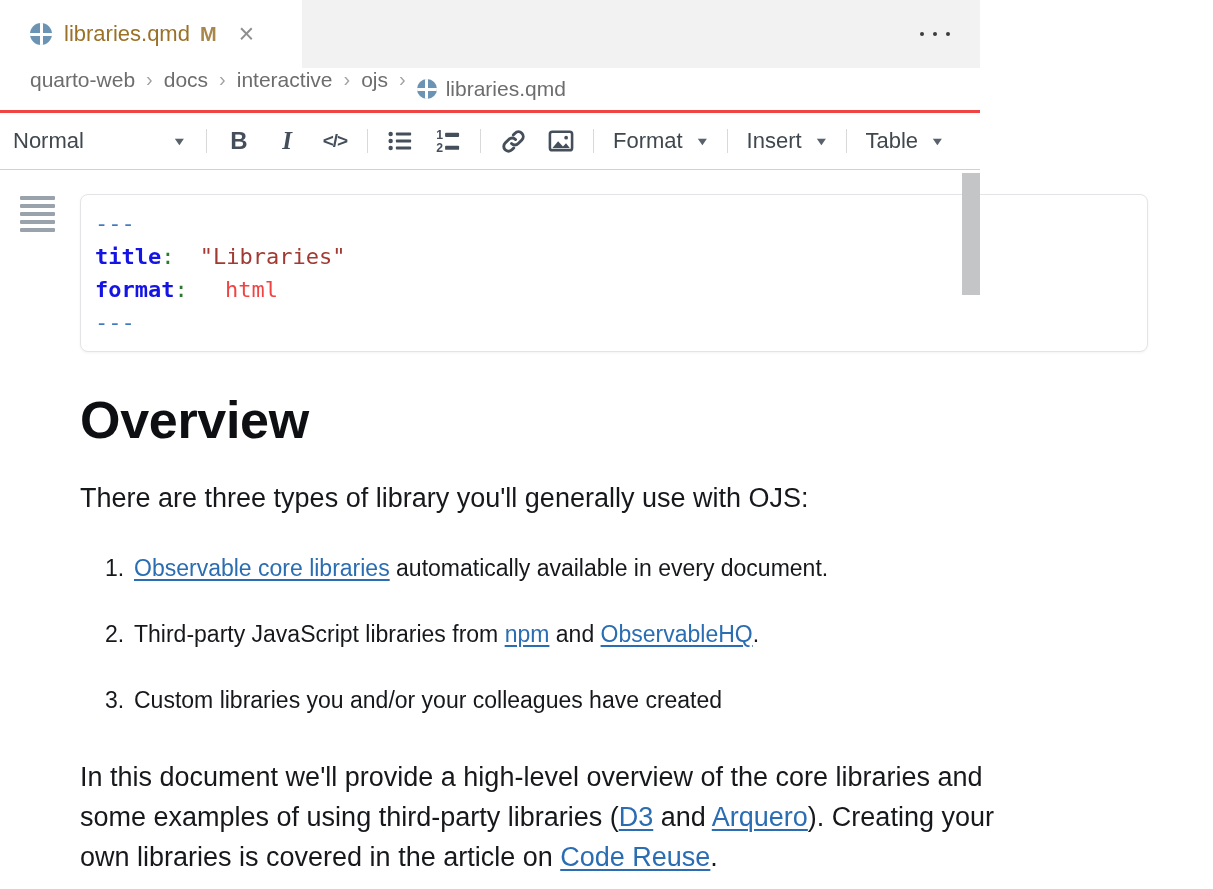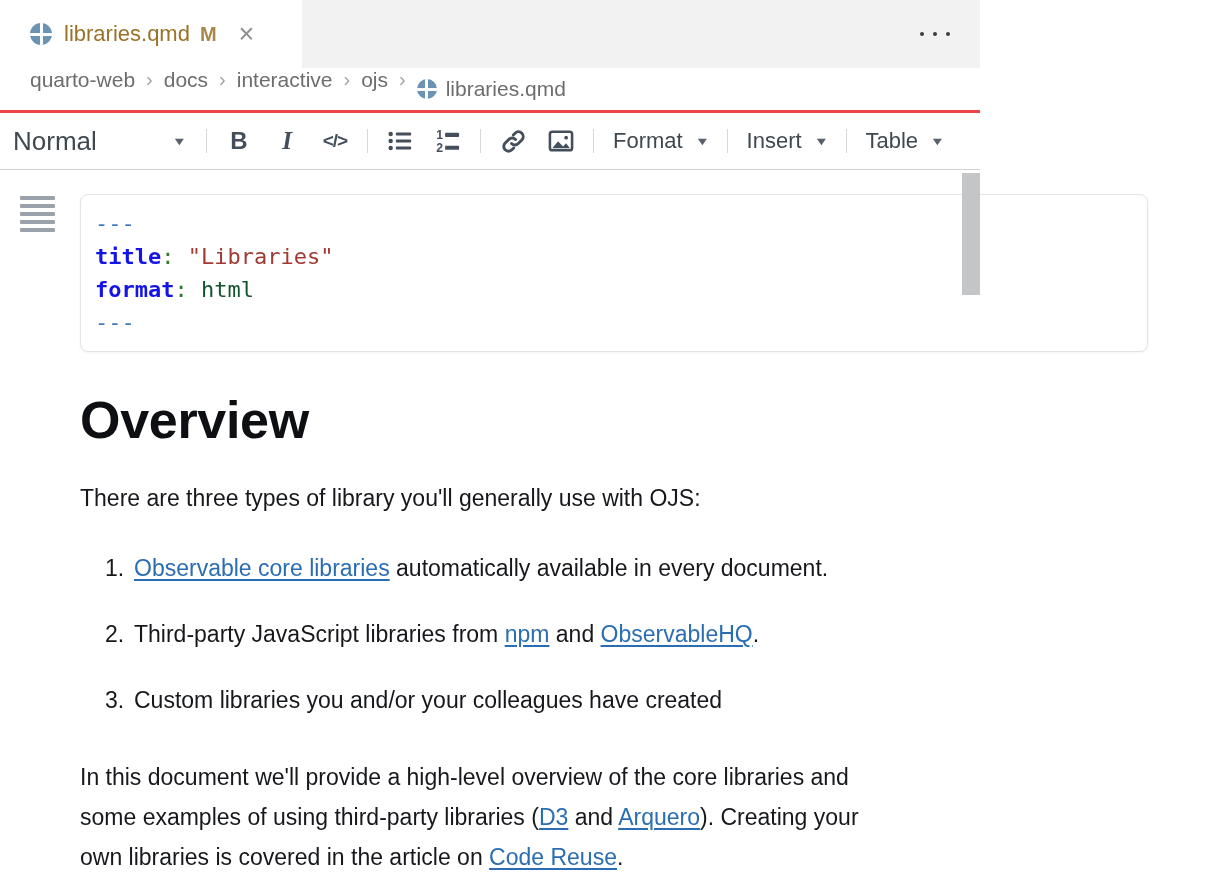--- a/index.html
+++ b/index.html
@@ -27,21 +27,21 @@
   .crumb { font-size:21px; color:#6d6d6d; cursor:pointer; white-space:nowrap; }
   .crumb-sep { font-size:20px; color:#a3a3a3; margin:0 11px; font-weight:400; }
   .crumb-icon { width:20px; height:20px; margin-right:9px; }
   .crumb-file { display:flex; align-items:center; }
   .quarto-icon.small { width:20px; height:20px; }
 
   
   .toolbar { position:absolute; top:113px; left:0; right:0; height:57px; background:#fff; border-bottom:1px solid #d1d1d1; display:flex; align-items:center; padding-left:13px; color:#454f5c; }
   .tb-sep { width:1px; height:24px; background:#d9d9d9; margin:0 15px; flex:none; }
   .style-select { display:flex; align-items:center; width:178px; cursor:pointer; }
-  .style-label { font-size:26px; color:#40484f; }
+  .style-label { font-size:22px; color:#40484f; }
   .caret { font-size:11px; color:#59616d; margin-left:14px; transform:scaleX(1.4); display:inline-block; }
   .style-select .caret { margin-left:auto; margin-right:6px; }
   .tb-btn { display:flex; align-items:center; justify-content:center; min-width:34px; height:40px; cursor:pointer; border-radius:4px; }
   .tb-btn + .tb-btn { margin-left:14px; }
   .tb-bold  { font-size:24px; font-weight:700; color:#454f5c; }
   .tb-italic{ font-size:25px; font-style:italic; font-weight:600; font-family:"Liberation Serif", serif; color:#454f5c; }
   .tb-code  { font-size:19px; font-weight:700; letter-spacing:-1px; color:#454f5c; font-family:"Liberation Sans",sans-serif; }
   .tb-menu { display:flex; align-items:center; cursor:pointer; padding:0 4px; }
   .tb-menu-label { font-size:22px; color:#40484f; }
 
@@ -56,24 +56,24 @@
     margin:24px 61px 0 80px; width:1068px;
     border:1px solid #e4e4e6; border-radius:8px; background:#fff;
     box-shadow:0 1px 3px rgba(0,0,0,0.05);
     padding:12px 14px; cursor:text;
   }
   .code-line { font-family:"DejaVu Sans Mono", monospace; font-size:22px; line-height:33px; white-space:pre; }
   .tok-d { color:#4079bf; } 
   .tok-k { color:#1414e6;font-weight:bold; } 
   .tok-c { color:#2b7a2b; } 
   .tok-s { color:#a03a33; } 
-  .tok-p { color:#14532d; } 
+  .tok-p { color:#ef4444;margin-left:12px; } 
 
   .doc-h1 { margin:46px 0 0 80px; font-size:52px; line-height:44px; font-weight:800; color:#0d0f12; letter-spacing:-0.3px; }
-  .doc-p  { margin-left:80px; font-size:23px; color:#16181c; }
+  .doc-p  { margin-left:80px; font-size:27px; color:#16181c; }
   .p-intro { margin-top:41px; line-height:30px; white-space:nowrap; }
   .doc-list { margin:40px 0 0 105px; }
   .doc-li { display:flex; line-height:30px; margin-bottom:36px; font-size:23px; white-space:nowrap; }
   .li-marker { width:24px; flex:none; margin-right:5px; }
   .p-outro { margin-top:42px; }
   .p-outro .p-line { line-height:40px; white-space:nowrap; }
   .doc-link { color:#2a6db2; text-decoration:underline; text-underline-offset:3px; text-decoration-thickness:1.5px; cursor:pointer; }
 
   
   .scroll-thumb { position:absolute; right:0; top:173px; width:18px; height:122px; background:#c3c5c7; cursor:pointer; }

